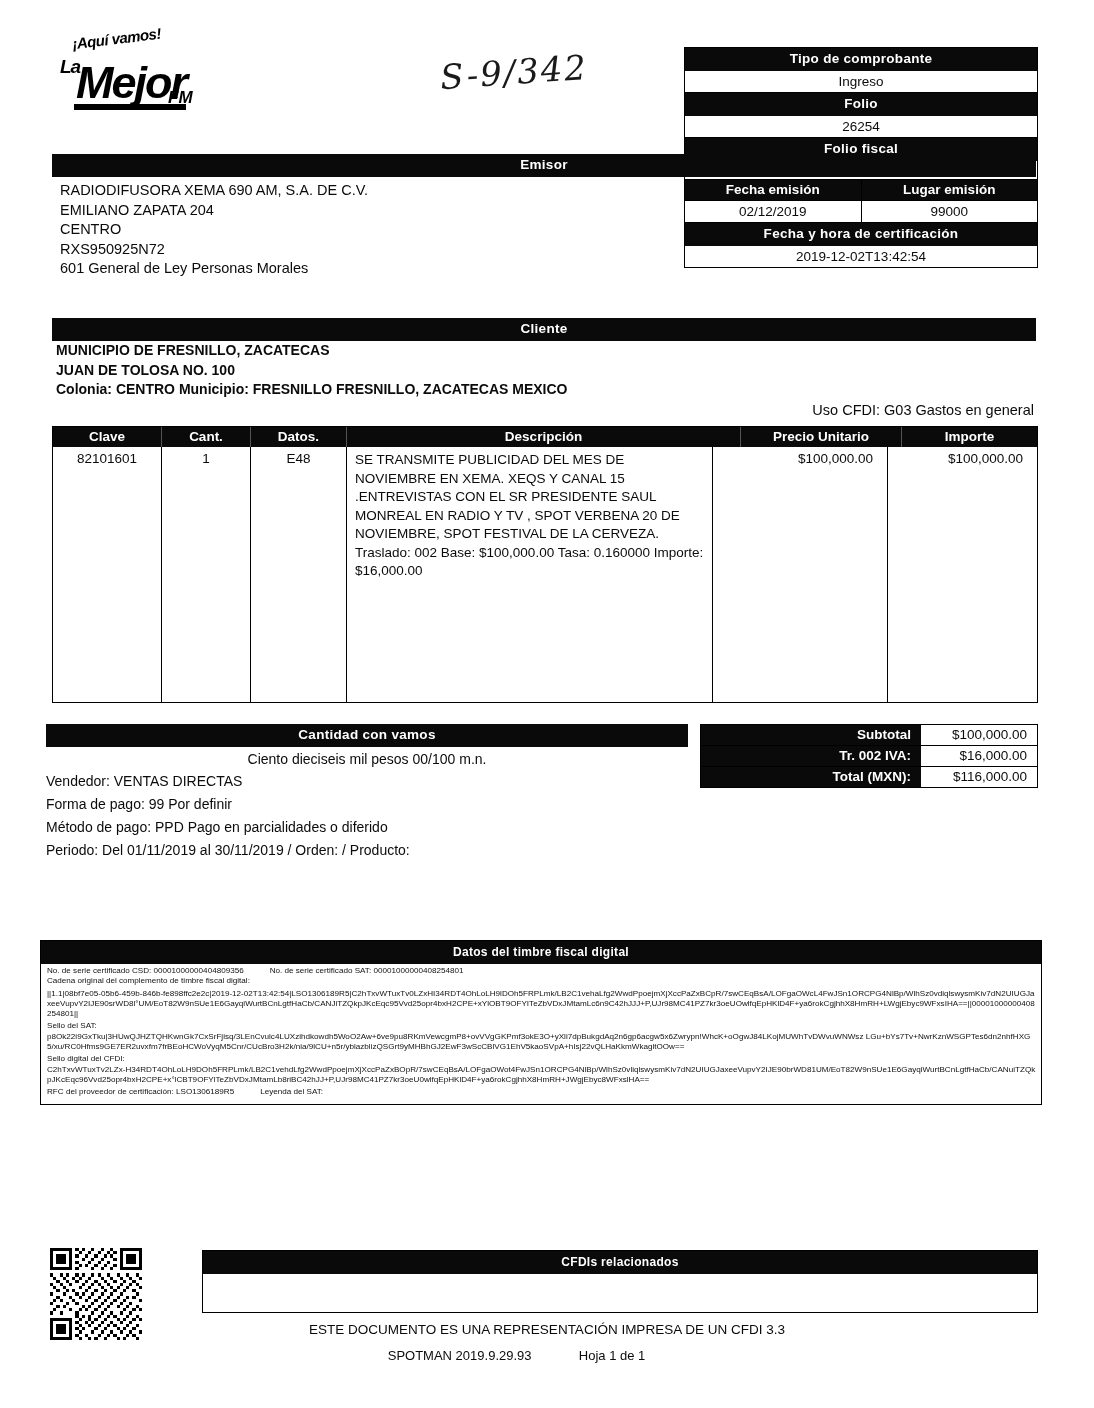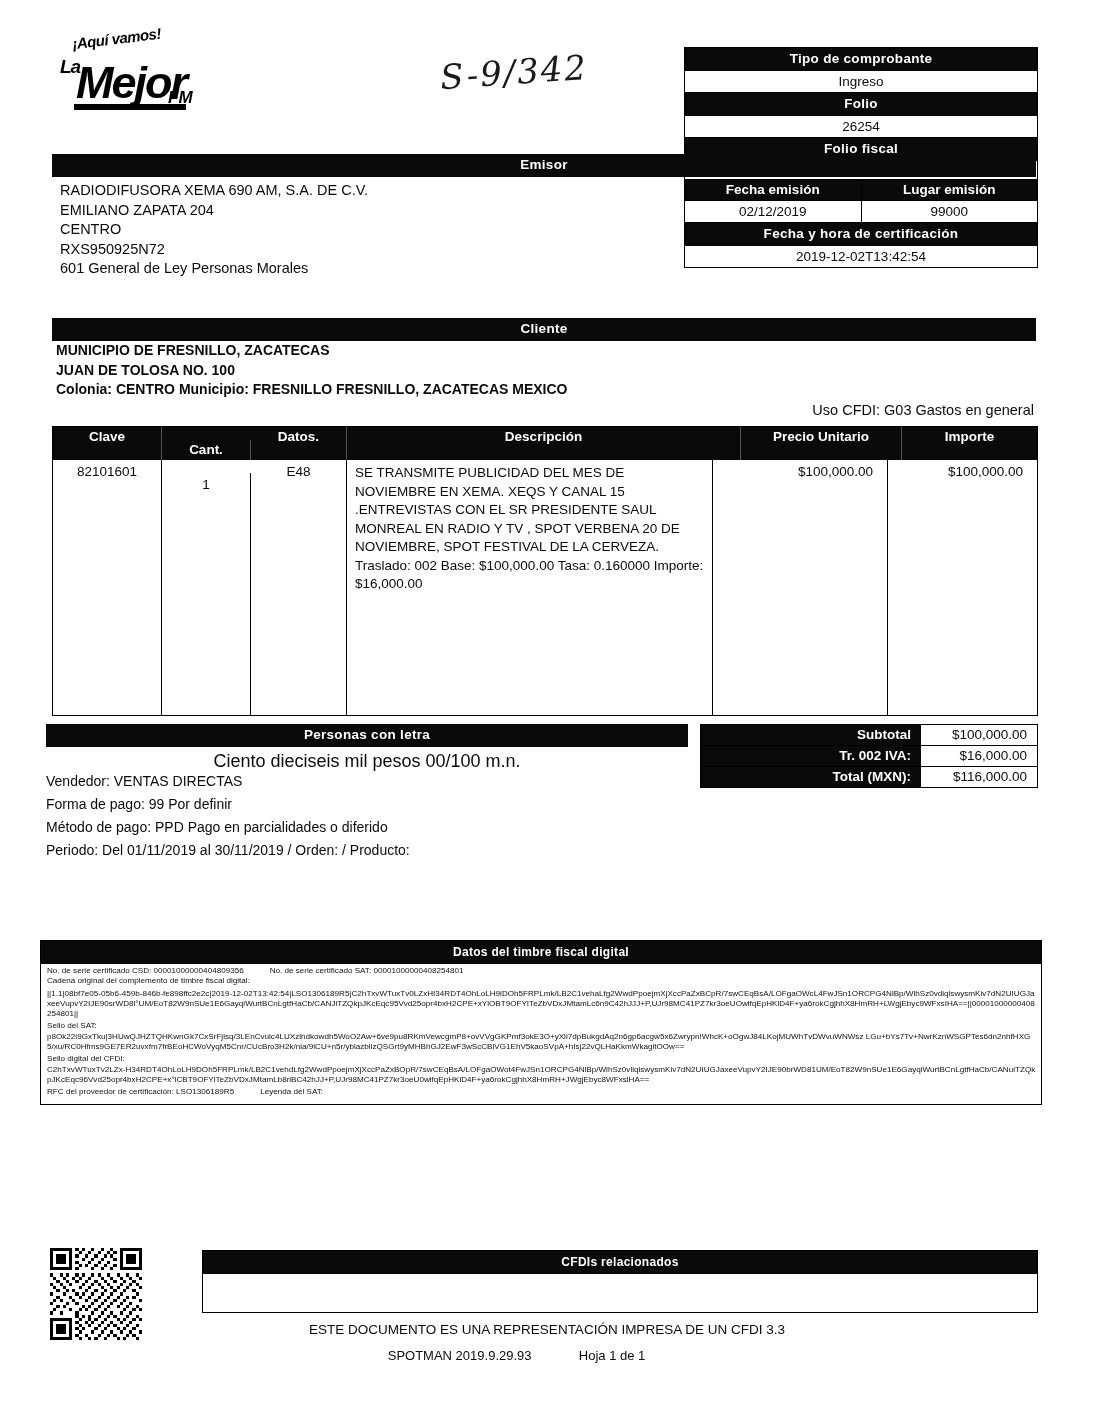--- a/index.html
+++ b/index.html
@@ -200,21 +200,21 @@
     font-size: 13.5px;
   }
   .concepts .thead > div {
     padding: 2px 0 3px 0;
     text-align: center;
     border-right: 1px solid #555;
   }
   .concepts .thead > div:last-child { border-right: none; }
 
   .c-clave  { width: 108px; }
-  .c-cant   { width: 88px; margin-top: 13px; }
+  .c-cant   { width: 88px; }
   .c-unidad { width: 95px; }
   .c-desc   { flex: 1; }
   .c-pu     { width: 160px; }
   .c-imp    { width: 135px; }
 
   .concepts .trow {
     display: flex;
     min-height: 255px;
     font-size: 13.5px;
   }
@@ -240,21 +240,21 @@
 
   
   .cantletra {
     position: absolute;
     left: 46px;
     top: 724px;
     width: 642px;
   }
   .cantletra .val {
     text-align: center;
-    font-size: 18px;
+    font-size: 14px;
     padding-top: 4px;
   }
 
   
   .totals {
     position: absolute;
     left: 700px;
     top: 724px;
     width: 336px;
     border: 1px solid #000;
@@ -429,21 +429,21 @@
       <div class="c-desc">
         <div>SE TRANSMITE PUBLICIDAD DEL MES DE NOVIEMBRE  EN XEMA. XEQS Y CANAL 15 .ENTREVISTAS CON EL SR PRESIDENTE SAUL MONREAL EN RADIO Y TV , SPOT VERBENA 20 DE NOVIEMBRE, SPOT FESTIVAL DE LA CERVEZA.</div>
         <div>Traslado: 002 Base: $100,000.00 Tasa: 0.160000 Importe: $16,000.00</div>
       </div>
       <div class="c-pu">$100,000.00</div>
       <div class="c-imp">$100,000.00</div>
     </div>
   </div>
 
   <div class="cantletra">
-    <div class="hdr">Personas con letra</div>
+    <div class="hdr">Cantidad con vamos</div>
     <div class="val">Ciento dieciseis mil pesos 00/100 m.n.</div>
   </div>
 
   <div class="totals">
     <div class="trow">
       <div class="lab">Subtotal</div>
       <div class="amt">$100,000.00</div>
     </div>
     <div class="trow">
       <div class="lab">Tr. 002 IVA:</div>

